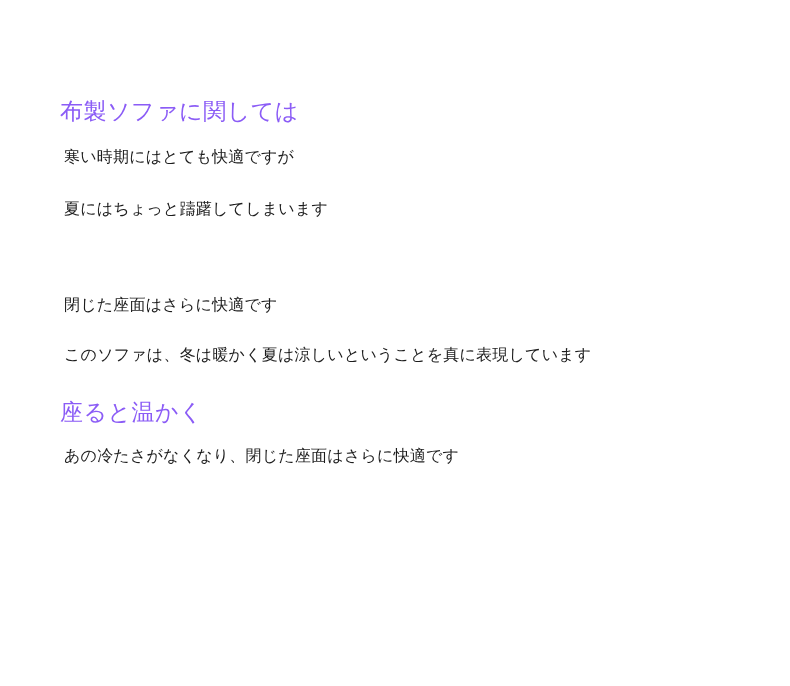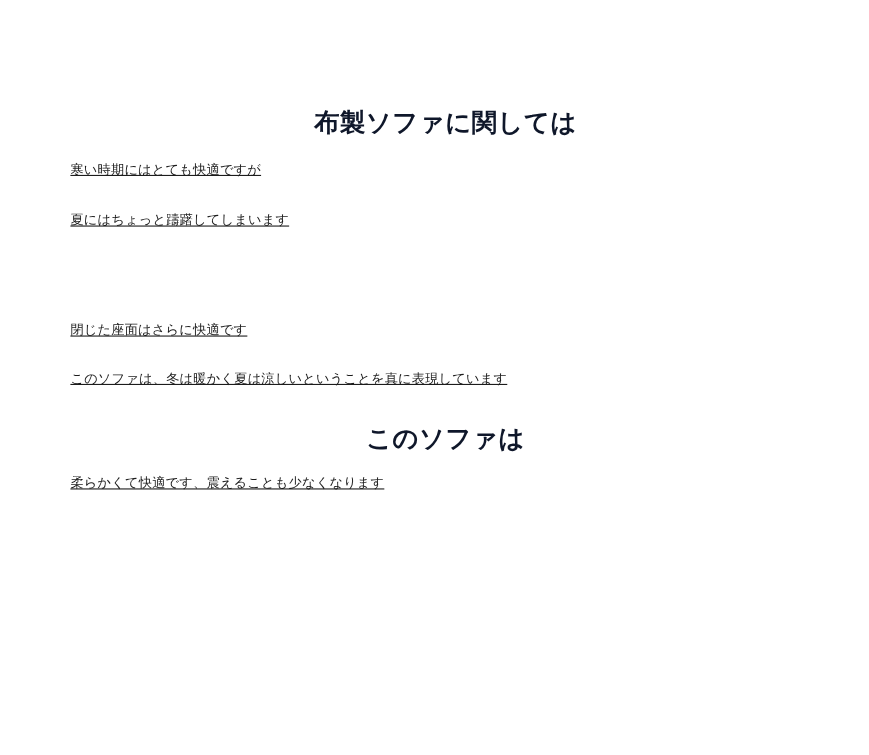--- a/index.html
+++ b/index.html
@@ -21,34 +21,32 @@
     box-sizing: border-box;
   }
   .content {
     position: absolute;
     left: 60px;
     top: 96px;
     right: 40px;
   }
   .heading {
     font-size: 23px;
-    font-weight: bold;
+    font-weight: normal;
     line-height: 1.35;
     letter-spacing: 0.5px;
-    color: #0f172a;
+    color: #8b5cf6;
     margin: 0 0 18px 0;
-    text-align: center;
   }
   .line {
-    font-size: 12px;
+    font-size: 16px;
     line-height: 1.5;
     color: #1c1c1c;
-    margin: 10px 0 28px 4px;
+    margin: 0 0 28px 4px;
     letter-spacing: 0.2px;
-    text-decoration: underline;
   }
   .block-gap {
     height: 44px;
   }
   .group-main .line {
     margin-bottom: 26px;
   }
   .heading.second {
     margin-top: 30px;
     margin-bottom: 16px;
@@ -70,18 +68,18 @@
     </div>
 
     <div class="block-gap"></div>
 
     <div class="group-main">
       <p class="line">閉じた座面はさらに快適です</p>
       <p class="line">このソファは、冬は暖かく夏は涼しいということを真に表現しています</p>
     </div>
 
     <div class="group-last">
-      <h2 class="heading second">このソファは</h2>
-      <p class="line">柔らかくて快適です、震えることも少なくなります</p>
+      <h2 class="heading second">座ると温かく</h2>
+      <p class="line">あの冷たさがなくなり、閉じた座面はさらに快適です</p>
     </div>
 
   </div>
 </div>
 
 </body></html>

